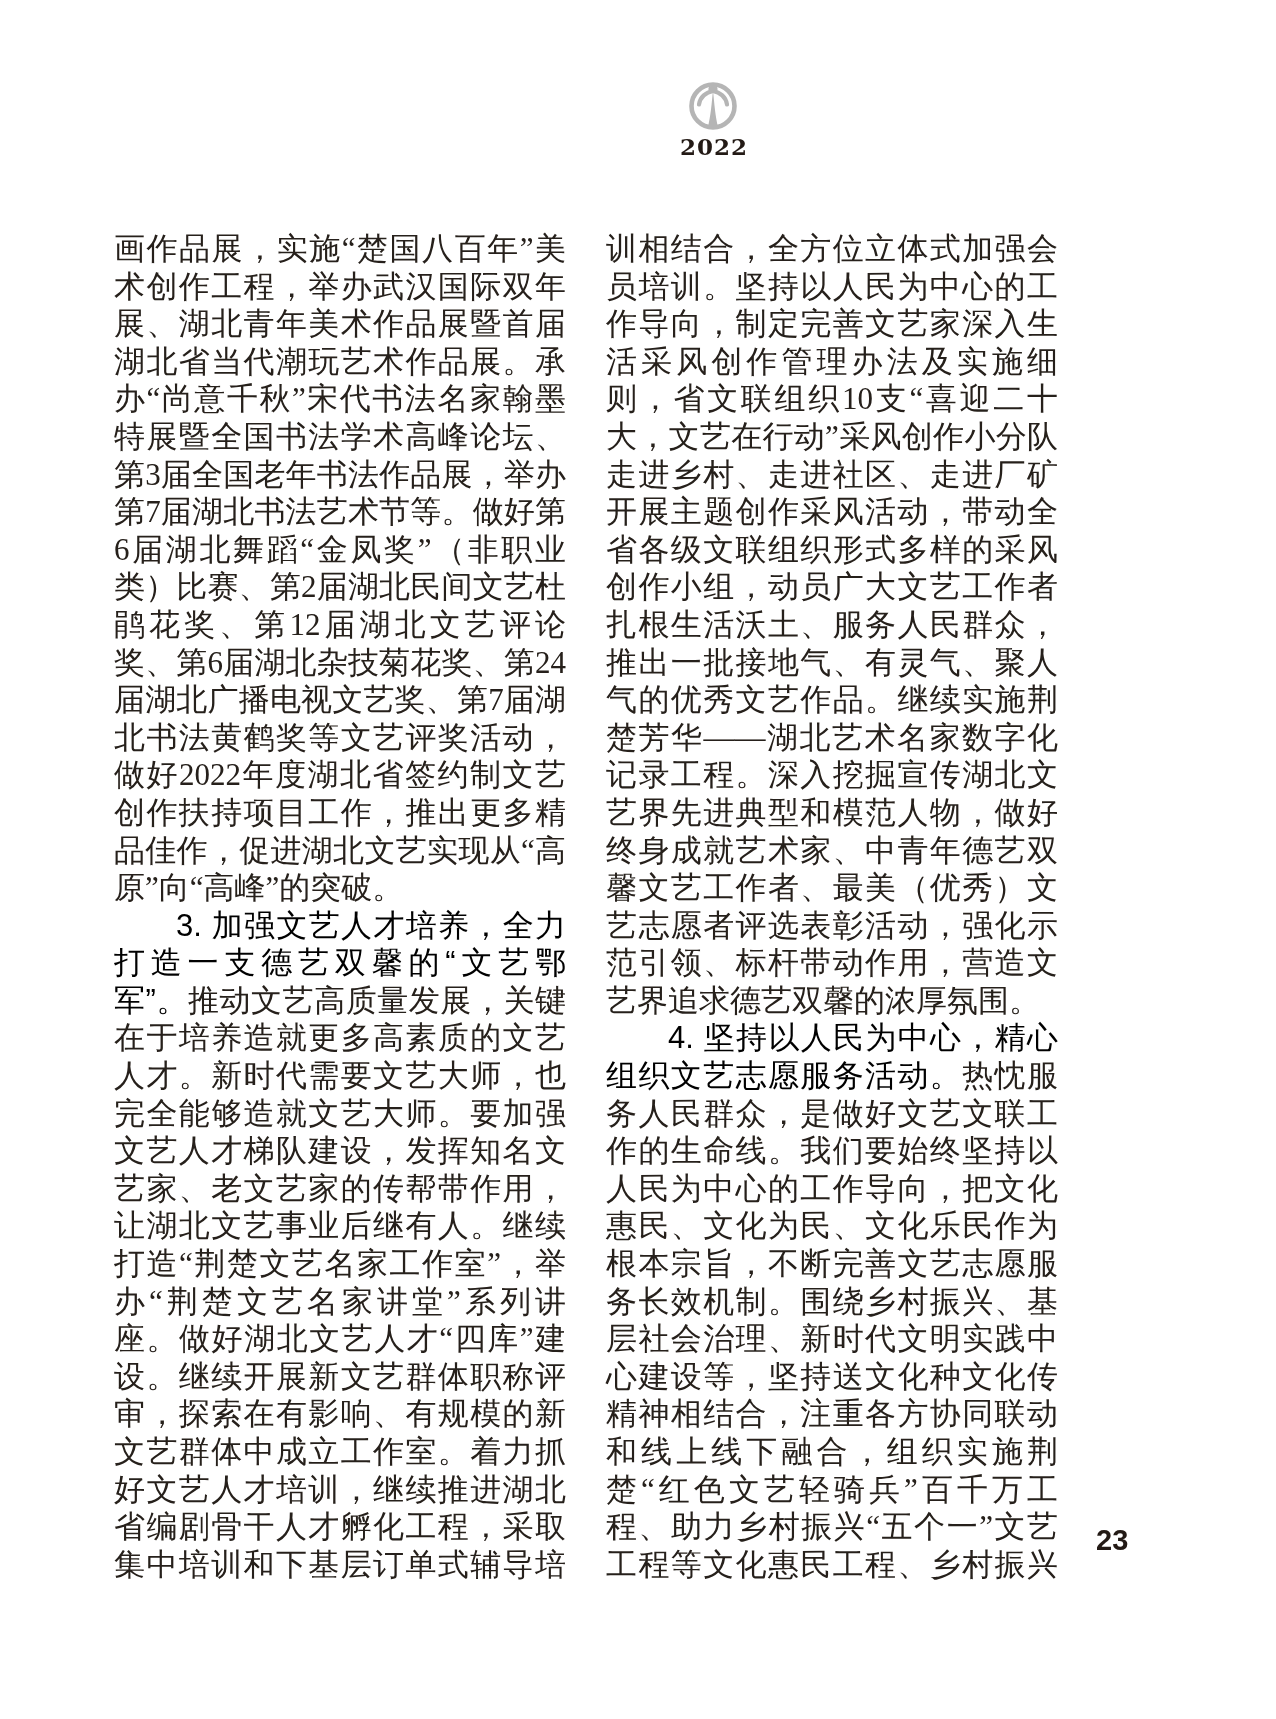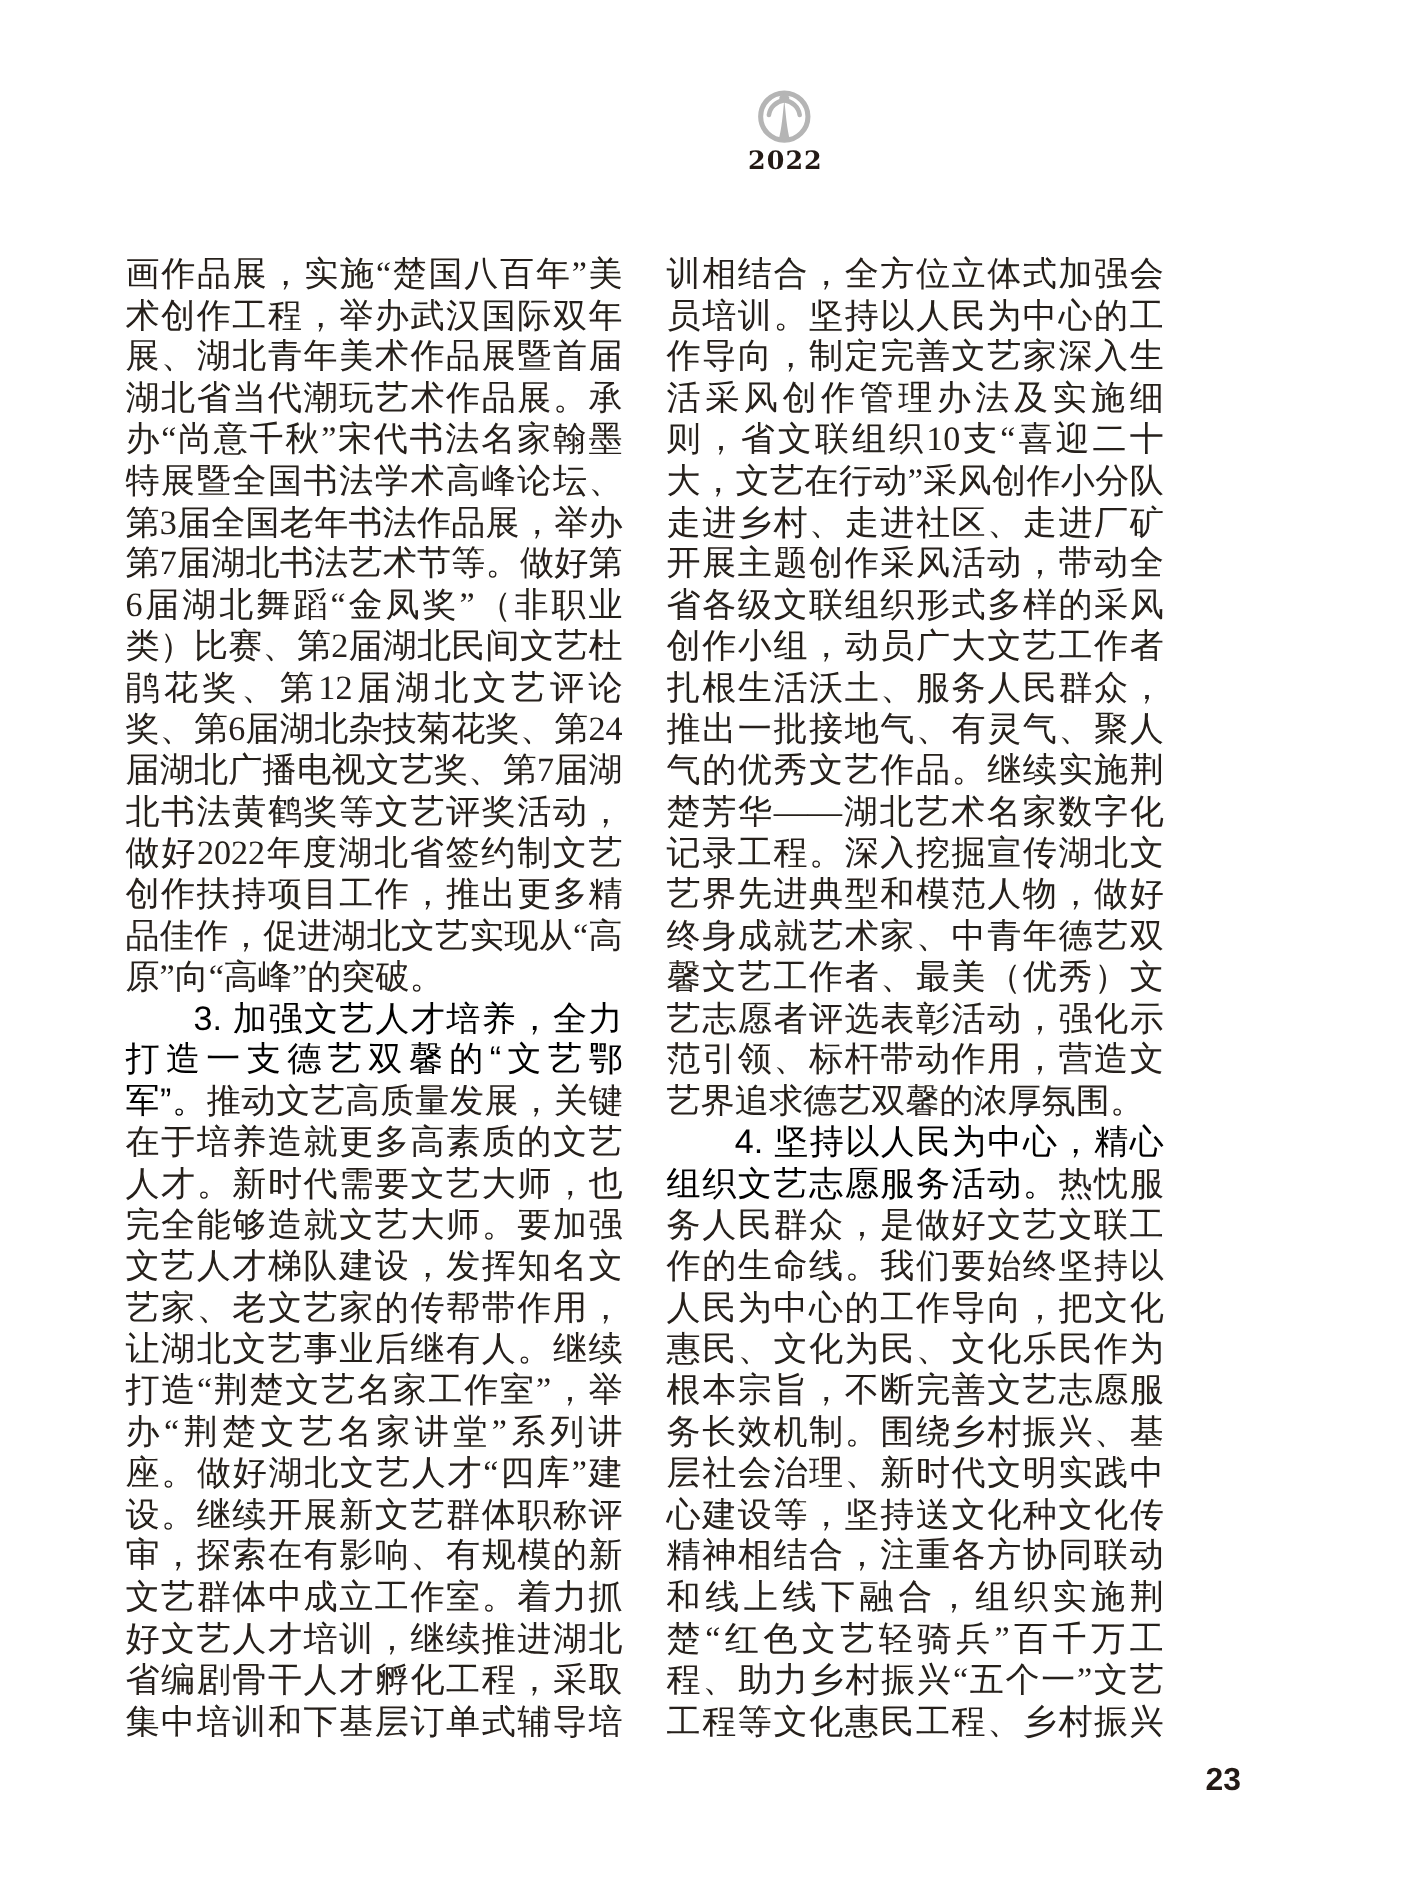--- a/index.html
+++ b/index.html
@@ -54,21 +54,21 @@
   }
   .article p { margin: 0; padding: 0; text-indent: 2em; }
   .article p.continued { text-indent: 0; }
   .lead {
     font-family: "Liberation Sans", sans-serif;
     font-weight: normal; color: #000000;
   }
 
   
   .page-number {
-    position: absolute; left: 1096px; top: 1602px;
+    position: absolute; left: 1096px; top: 1524px;
     font-family: "Liberation Sans", sans-serif;
     font-weight: bold; font-size: 29px;
     color: #231a15;
   }
 </style>
 </head>
 <body>
 
 <div class="header">
 

